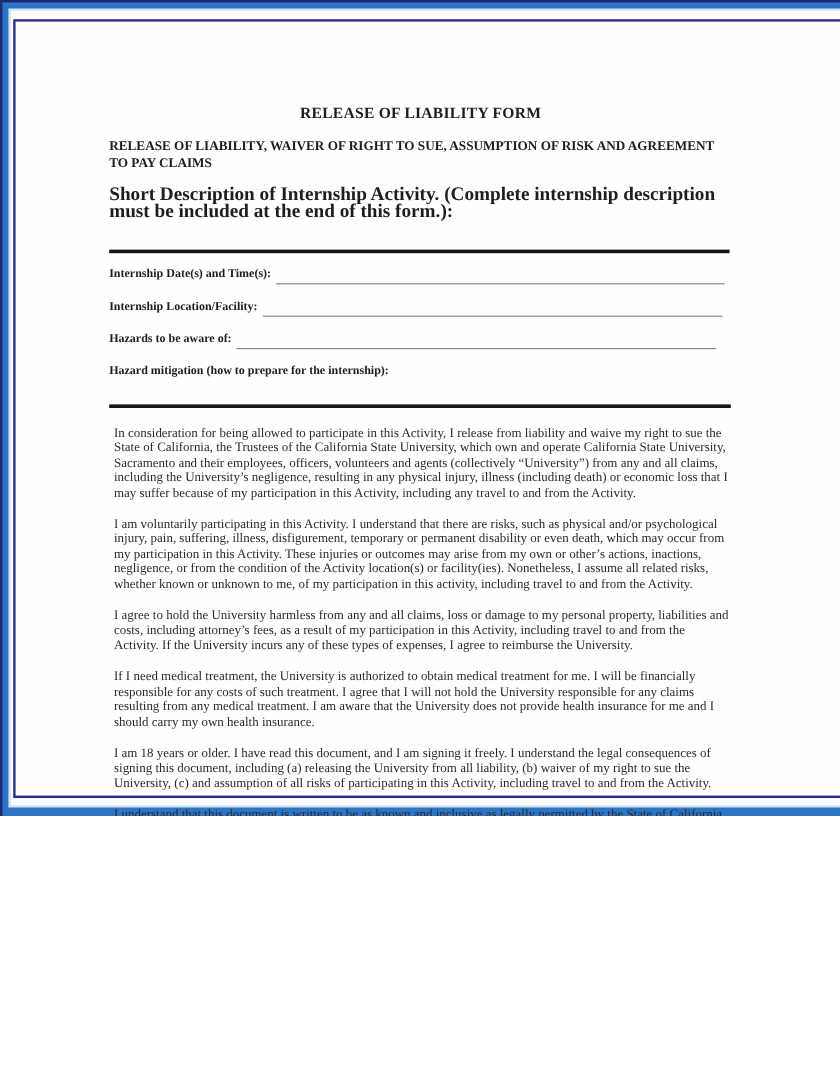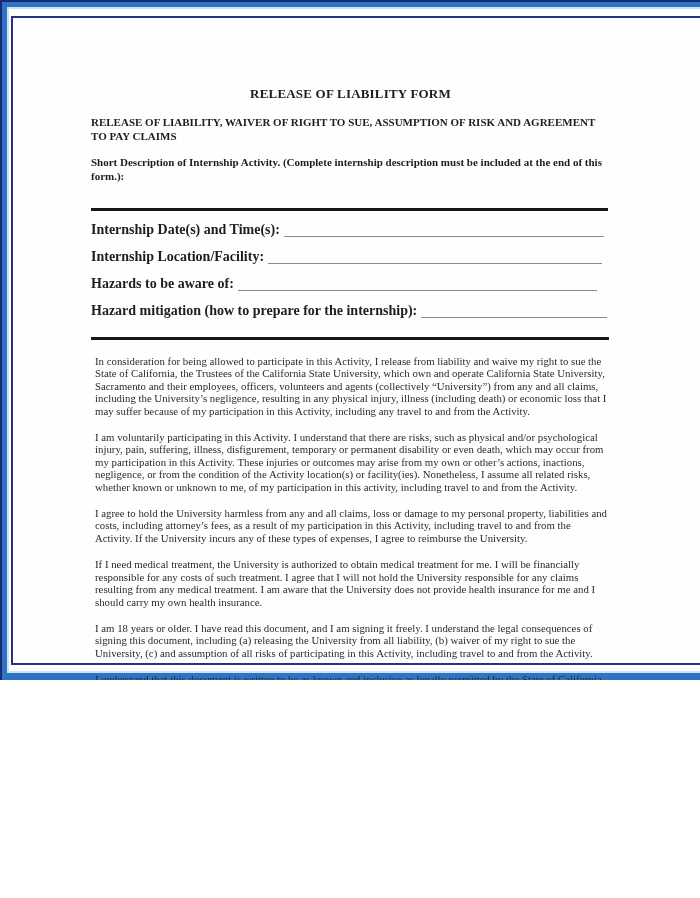--- a/index.html
+++ b/index.html
@@ -48,43 +48,43 @@
   }
   .subtitle {
     margin: 14px 0 0 0;
     font-size: 11px;
     font-weight: bold;
     line-height: 13.5px;
     color: #1d1d1d;
   }
   .short-desc {
     margin: 13px 0 0 0;
-    font-size: 11px;
+    font-size: 16px;
     font-weight: bold;
     line-height: 13.5px;
     color: #1d1d1d;
   }
   .rule {
     height: 3px;
     background: var(--rule-black, #161616);
     border: none;
   }
   .rule-1 { margin: 25px 2px 0 0; }
   .rule-2 { margin: 19px 1px 0 0; }
   .fields { margin-top: 12px; }
   .field-row {
     display: flex;
-    align-items: center;
-    font-size: 14px;
+    align-items: flex-start;
+    font-size: 10px;
     font-weight: bold;
     color: #1d1d1d;
     height: 14px;
     margin-bottom: 13px;
   }
-  .field-row:last-child { margin-bottom: 0; }
+  .field-row:last-child { margin-bottom: 0; flex-direction: column; }
   .fill-line {
     flex: 1;
     height: 13px;
     border-bottom: 1.5px solid var(--line-gray, #8a8a8a);
     margin-left: 4px;
   }
   .field-row:nth-child(1) .fill-line { margin-right: 6px; }
   .field-row:nth-child(2) .fill-line { margin-right: 8px; }
   .field-row:nth-child(3) .fill-line { margin-right: 13px; }
   .field-row:nth-child(4) .fill-line { margin-right: 3px; }

